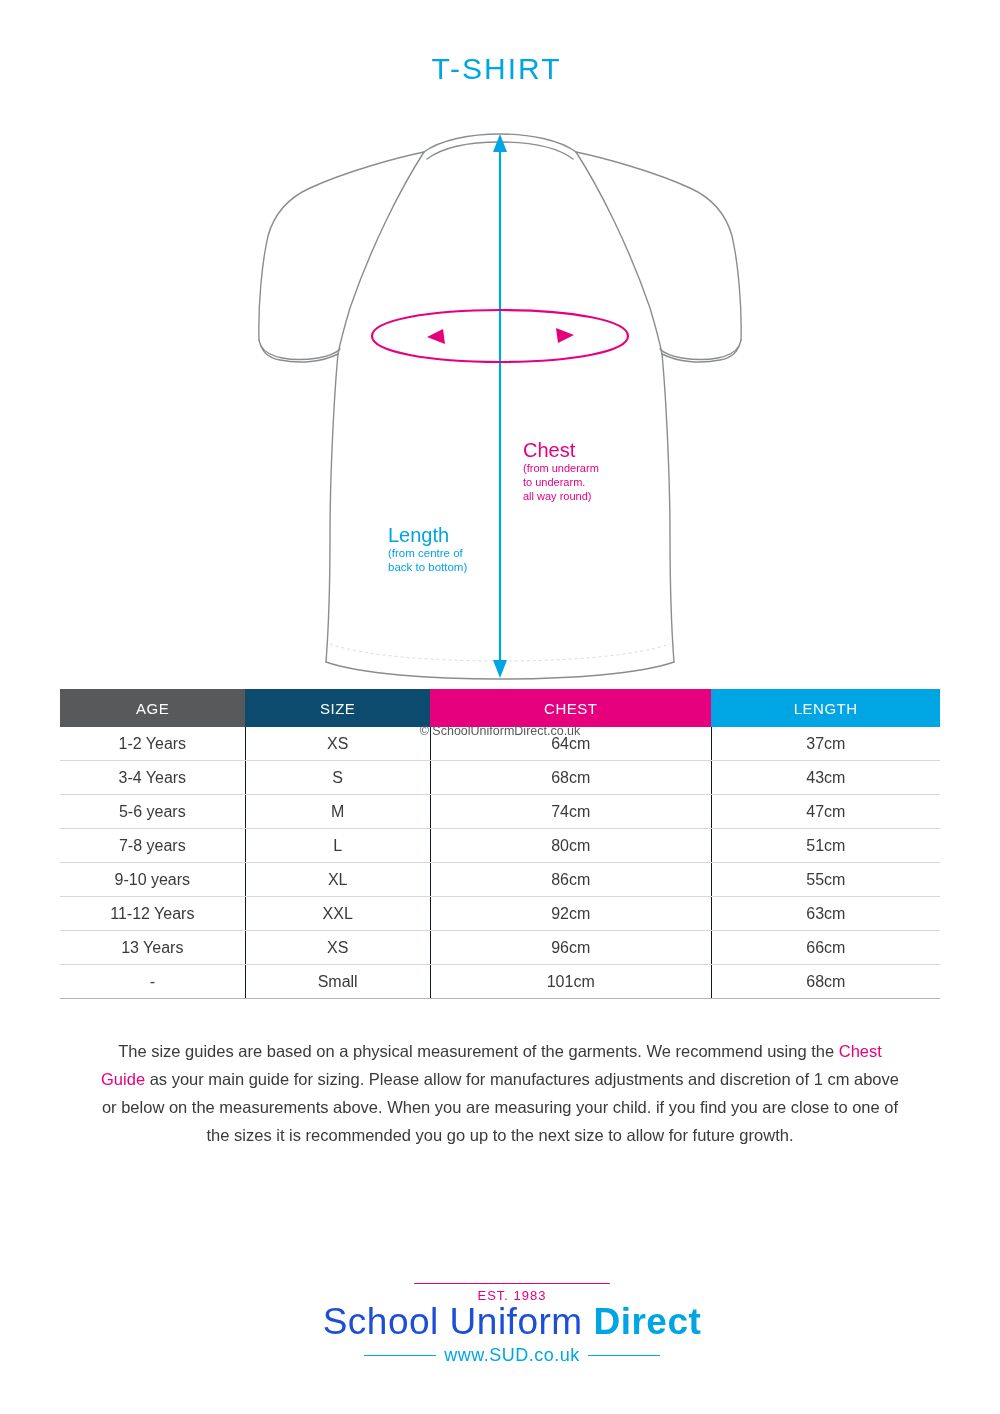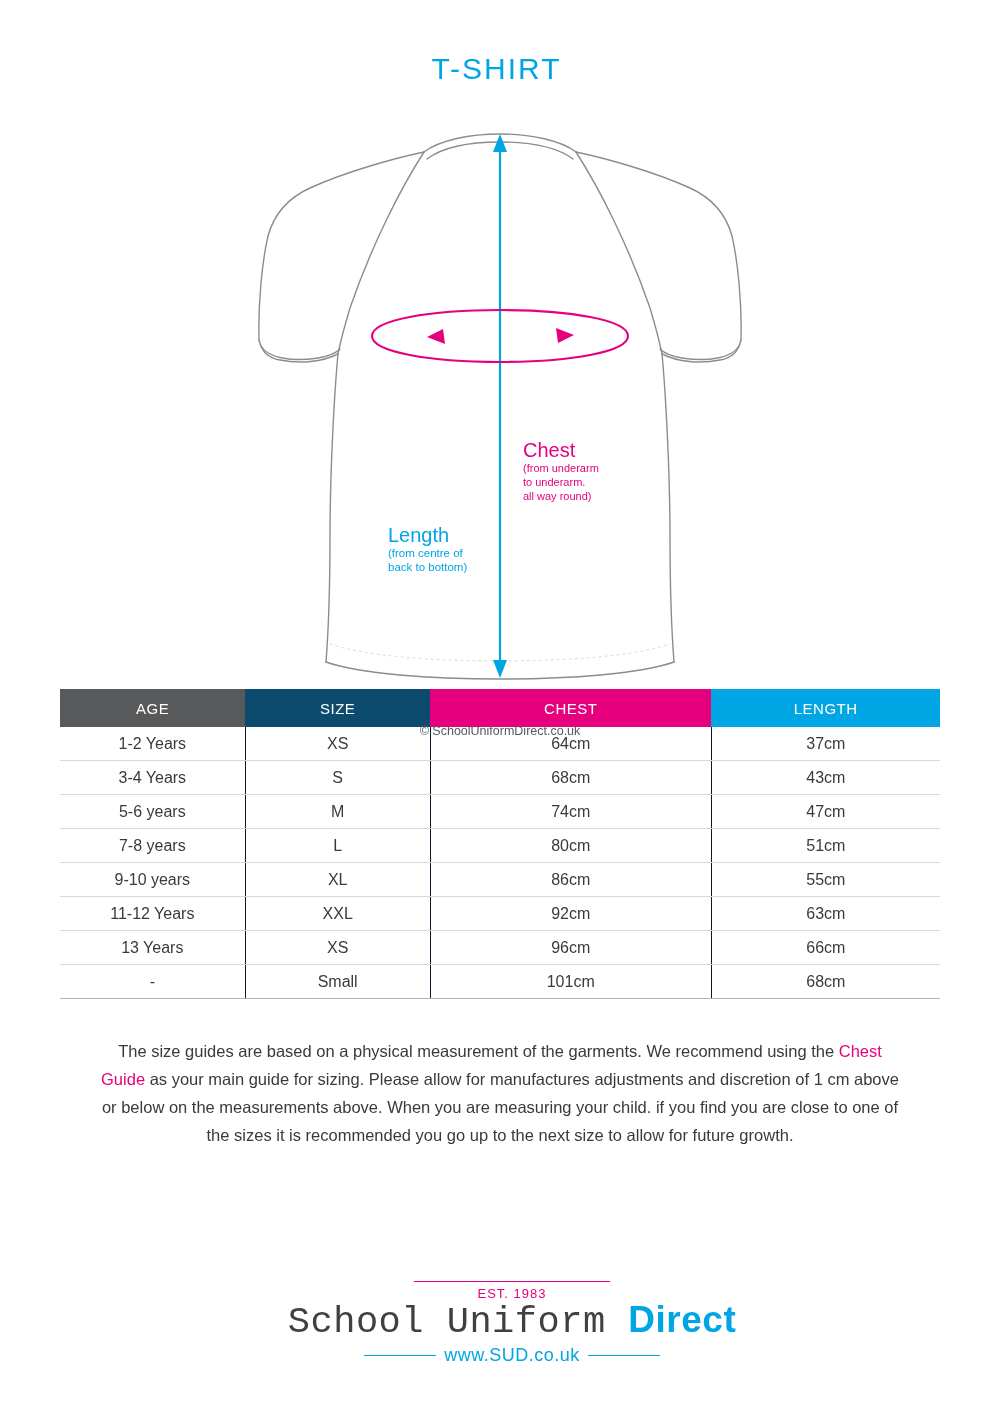--- a/index.html
+++ b/index.html
@@ -138,21 +138,21 @@
     width: 196px;
     height: 1px;
     background: #e6007e;
     margin: 2px auto 4px auto;
   }
   .footer .logo-line {
     font-size: 37px;
     letter-spacing: 0.5px;
     line-height: 42px;
   }
-  .footer .logo-line .sud-pink { color: #404040; font-family: Liberation Mono, monospace; }
+  .footer .logo-line .sud-pink { color: #1d4ed8; }
   .footer .logo-line .sud-blue { color: #00a5e3; font-weight: bold; }
   .footer .url-row {
     display: flex;
     align-items: center;
     justify-content: center;
     gap: 8px;
     margin-top: 2px;
   }
   .footer .url-row .dash {
     width: 72px;

